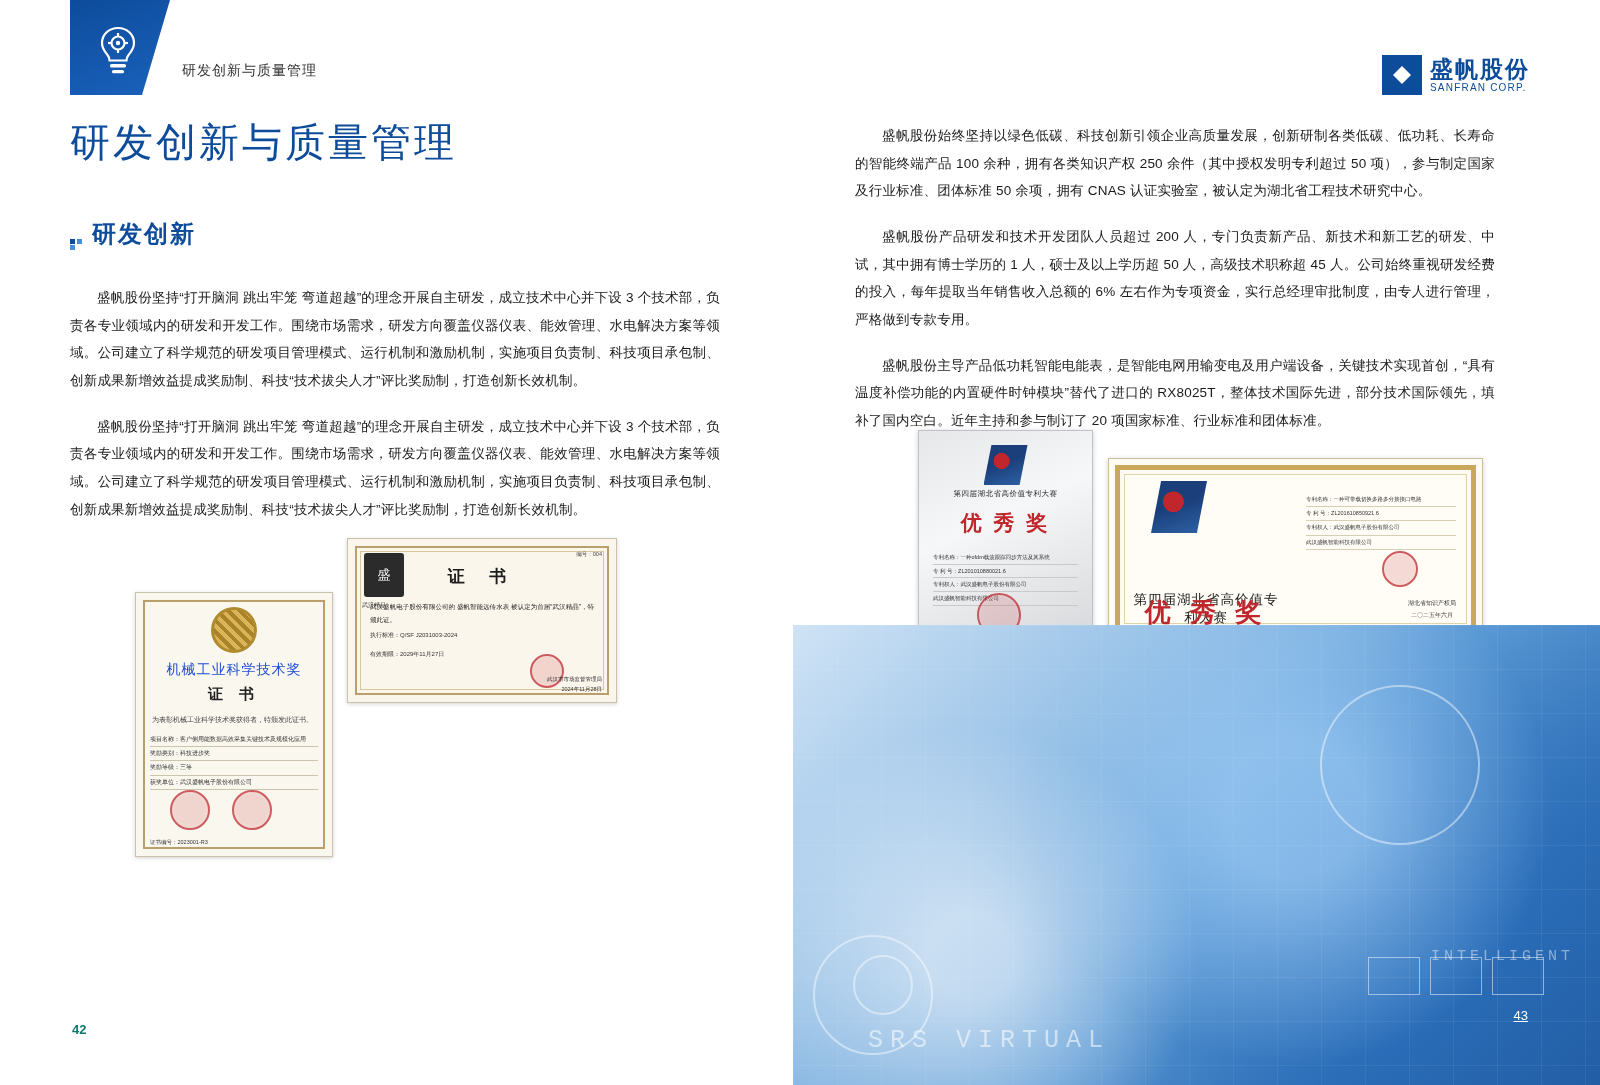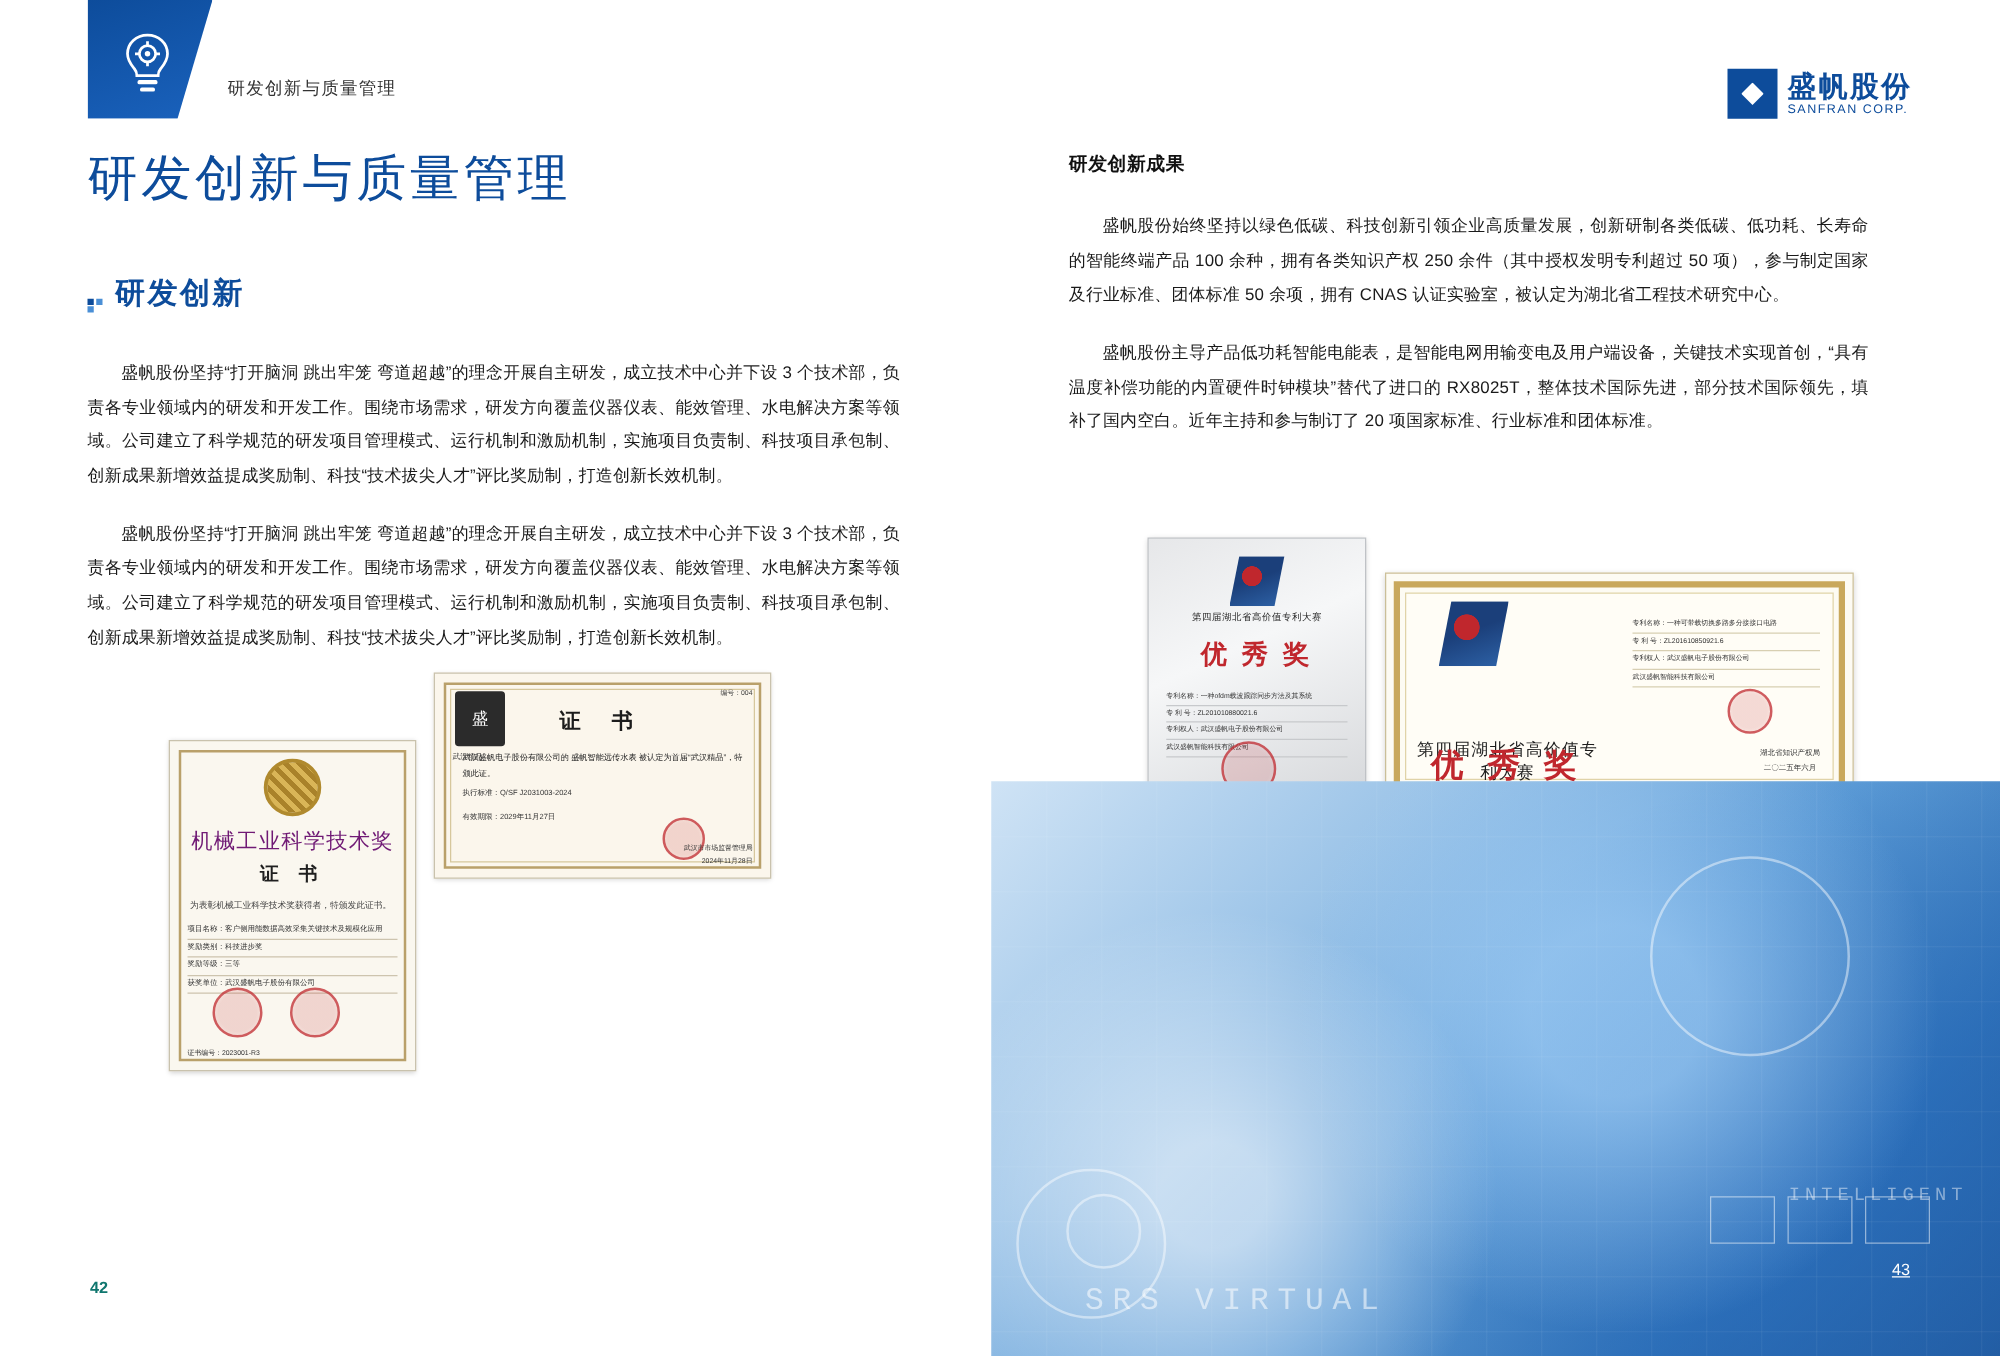--- a/index.html
+++ b/index.html
@@ -107,21 +107,21 @@
     position: absolute; inset: 7px; border: 2px solid #b9a06a;
   }
   .cert-inner2 { position: absolute; inset: 3px; border: 1px solid #d6c79c; }
 
   .cert-seal {
     width: 46px; height: 46px; border-radius: 50%;
     border: 3px solid #b08a2e;
     margin: 14px auto 8px;
     background: repeating-linear-gradient(45deg,#d9b557 0 4px,#a9822a 4px 8px);
   }
-  .cert-t1 { text-align: center; font-size: 17px; color: #701a75; letter-spacing: 1px; }
+  .cert-t1 { text-align: center; font-size: 14px; color: #1d4ed8; letter-spacing: 1px; }
   .cert-t2 { text-align: center; font-size: 15px; color: #1f1f1f; letter-spacing: 6px; margin-top: 6px; font-weight: bold;}
   .cert-body { font-size: 7px; color: #444; line-height: 1.85; padding: 10px 16px 0; text-align: justify;}
   .cert-fields { font-size: 6px; color: #333; line-height: 2.2; padding: 6px 14px 0;}
   .cert-fields div { border-bottom: 1px solid #cdc4ae; }
   .red-stamp {
     position: absolute; width: 40px; height: 40px; border-radius: 50%;
     border: 2px solid #c0272d; opacity: .75;
     background: radial-gradient(circle, rgba(192,39,45,.22) 0 60%, rgba(192,39,45,.05) 100%);
   }
   .cert-b-title {
@@ -314,22 +314,22 @@
       <div class="red-stamp" style="right:52px;bottom:14px;width:34px;height:34px;"></div>
       <div class="cert-b-right">
         <div>武汉市市场监督管理局</div>
         <div>2024年11月28日</div>
       </div>
     </div>
 
   </div>
 
   <div class="right-col">
-    <h3>研发创新成果</h3>
     <p class="para">盛帆股份始终坚持以绿色低碳、科技创新引领企业高质量发展，创新研制各类低碳、低功耗、长寿命的智能终端产品 100 余种，拥有各类知识产权 250 余件（其中授权发明专利超过 50 项），参与制定国家及行业标准、团体标准 50 余项，拥有 CNAS 认证实验室，被认定为湖北省工程技术研究中心。</p>
+    <p class="para">盛帆股份产品研发和技术开发团队人员超过 200 人，专门负责新产品、新技术和新工艺的研发、中试，其中拥有博士学历的 1 人，硕士及以上学历超 50 人，高级技术职称超 45 人。公司始终重视研发经费的投入，每年提取当年销售收入总额的 6% 左右作为专项资金，实行总经理审批制度，由专人进行管理，严格做到专款专用。</p>
     <p class="para">盛帆股份主导产品低功耗智能电能表，是智能电网用输变电及用户端设备，关键技术实现首创，“具有温度补偿功能的内置硬件时钟模块”替代了进口的 RX8025T，整体技术国际先进，部分技术国际领先，填补了国内空白。近年主持和参与制订了 20 项国家标准、行业标准和团体标准。</p>
   </div>
 
   <div class="cert-area-right">
     <div class="cert-r1">
       <div class="ribbon-logo"></div>
       <div class="r1-title">第四届湖北省高价值专利大赛</div>
       <div class="r1-award">优 秀 奖</div>
       <div class="r1-lines">
         <div>专利名称：一种ofdm载波跟踪同步方法及其系统</div>

